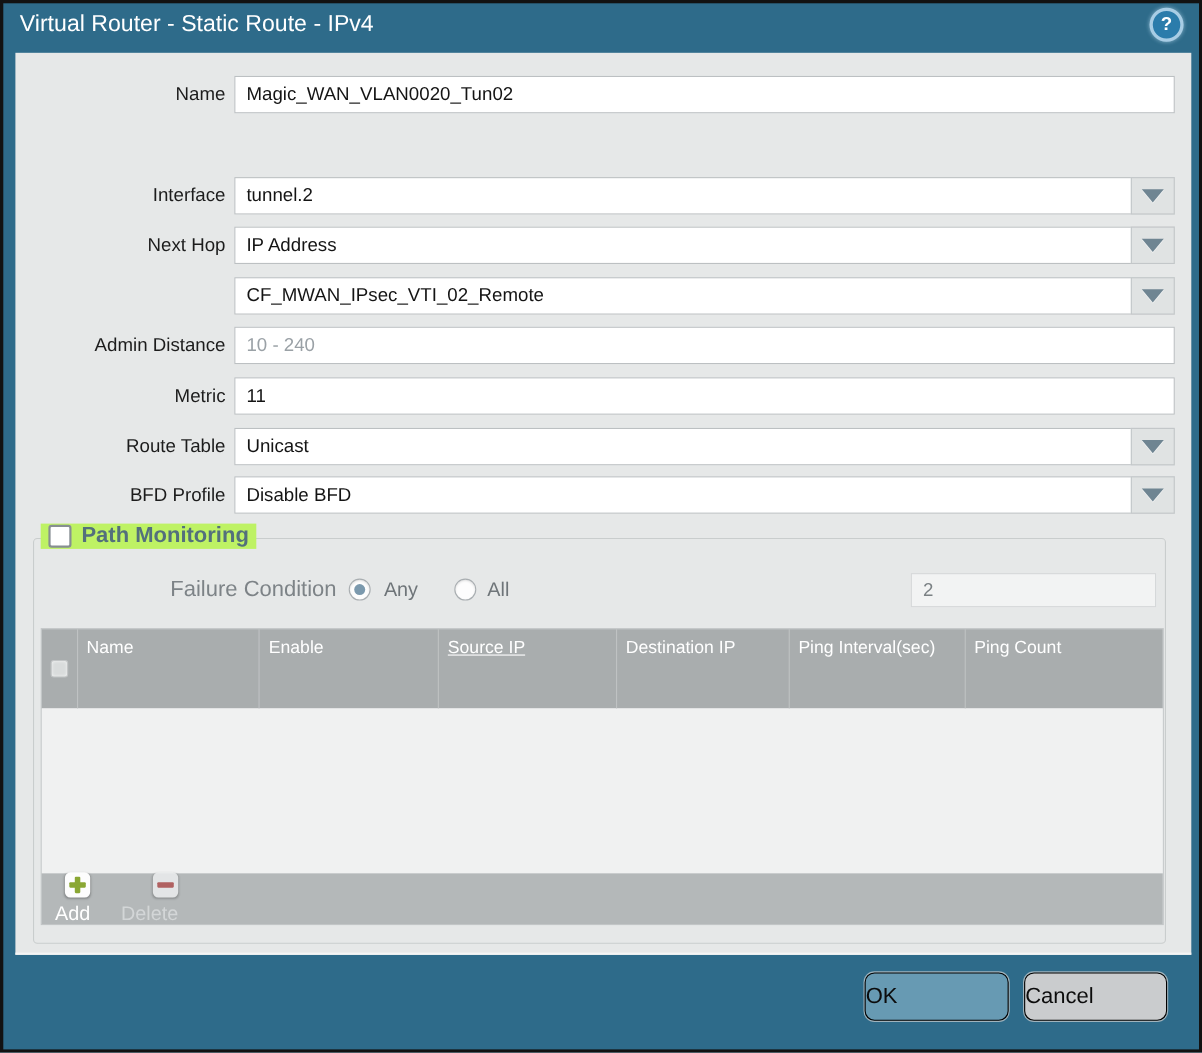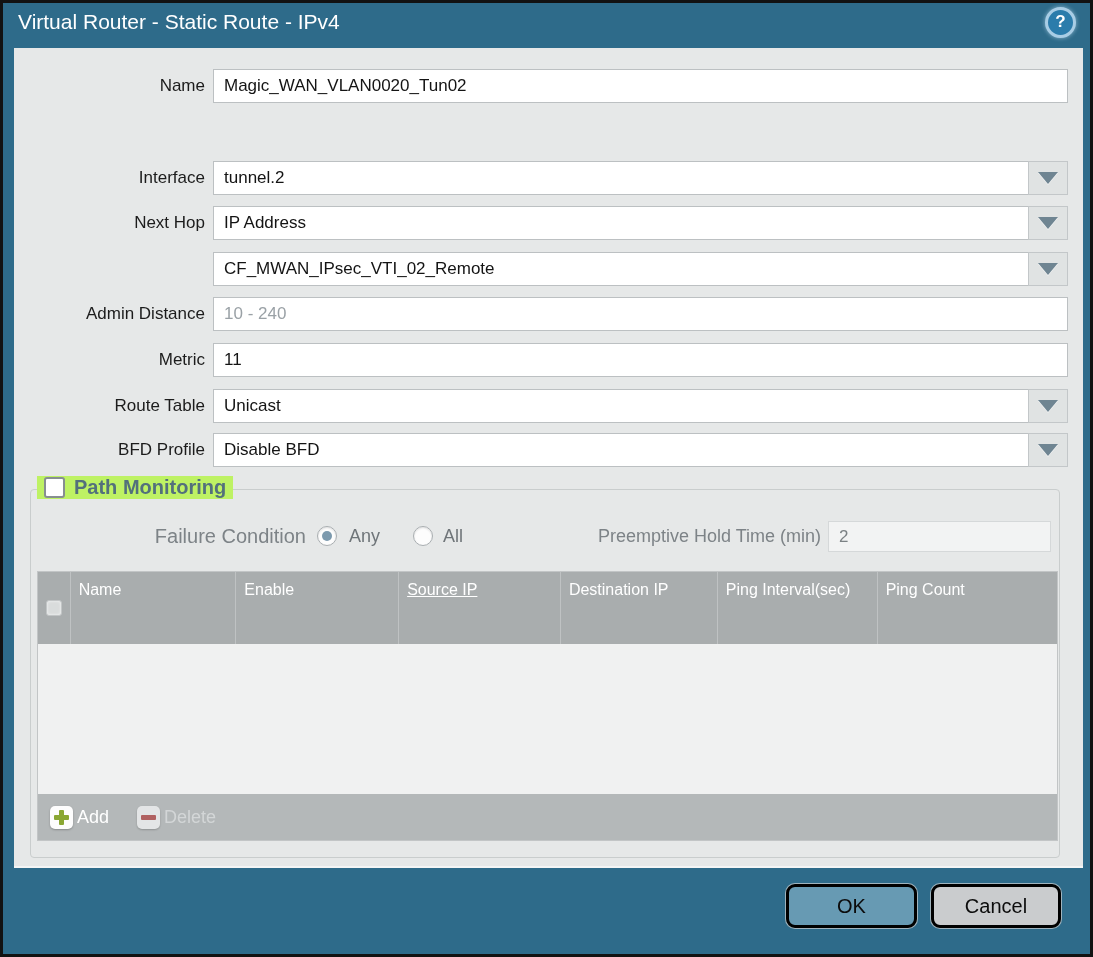--- a/index.html
+++ b/index.html
@@ -143,21 +143,21 @@
   }
   .c0 { width: 32px; } .c1 { width: 169px; } .c2 { width: 166px; }
   .c3 { width: 165px; text-decoration: underline; } .c4 { width: 160px; } .c5 { width: 163px; } .c6 { width: 184px; }
 
   .pm-tbody { height: 150px; background: #f0f1f1; }
 
   .pm-tfoot {
     height: 46px; background: #b4b8b9;
     display: flex; align-items: center; padding-left: 12px; gap: 28px;
   }
-  .tbl-btn { display: flex; align-items: center; gap: 4px; cursor: pointer; }
+  .tbl-btn { display: flex; align-items: flex-end; gap: 4px; cursor: pointer; flex-direction: column; }
   .icon-sq {
     width: 23px; height: 23px; border-radius: 5px; position: relative;
     background: #fdfdfd; box-shadow: 0 1px 2px rgba(0,0,0,.25);
   }
   .plus-icon::before, .plus-icon::after {
     content: ""; position: absolute; background: #8aa733; border-radius: 1px;
   }
   .plus-icon::before { left: 4px; top: 9px; width: 15px; height: 5px; }
   .plus-icon::after  { left: 9px; top: 4px; width: 5px; height: 15px; }
   .minus-icon { background: #eceeee; opacity: .85; }
@@ -165,25 +165,25 @@
     content: ""; position: absolute; background: #b05252; border-radius: 1px;
     left: 4px; top: 9px; width: 15px; height: 5px;
   }
   .tbl-btn-label { font-size: 18px; color: #ffffff; }
   .tbl-btn.disabled { cursor: default; }
   .tbl-btn.disabled .tbl-btn-label { color: #d3d6d7; }
 
   
   .btn {
     position: absolute; top: 881px; height: 44px;
-    border: 3px solid #000000; border-radius: 9px;
+    border: 1px solid #000000; border-radius: 9px;
     box-shadow: 0 0 0 1px #9fb3bd;
     font-family: "Liberation Sans", sans-serif;
     font-size: 20px; color: #0c0c0c;
-    display: flex; align-items: center; justify-content: center;
+    display: flex; align-items: center; 
     cursor: pointer;
   }
   .btn-ok { left: 783px; width: 131px; background: #679ab3; }
   .btn-cancel { left: 928px; width: 130px; background: #caccce; }
 </style>
 </head>
 <body>
 
 <div class="window">
 
@@ -287,21 +287,20 @@
 
       <div class="pm-row">
         <div class="fc-label">Failure Condition</div>
 
         <div class="radio selected" style="left:286px"></div>
         <div class="radio-label" style="left:318px">Any</div>
 
         <div class="radio" style="left:382px"></div>
         <div class="radio-label" style="left:412px">All</div>
 
-        <div class="ph-label">Preemptive Hold Time (min)</div>
         <input class="ph-input" type="text" value="2" style="">
       </div>
 
       <div class="pm-table">
         <div class="pm-thead">
           <div class="pm-th c0">
             <div class="th-checkbox"></div>
           </div>
           <div class="pm-th c1">Name</div>
           <div class="pm-th c2">Enable</div>

